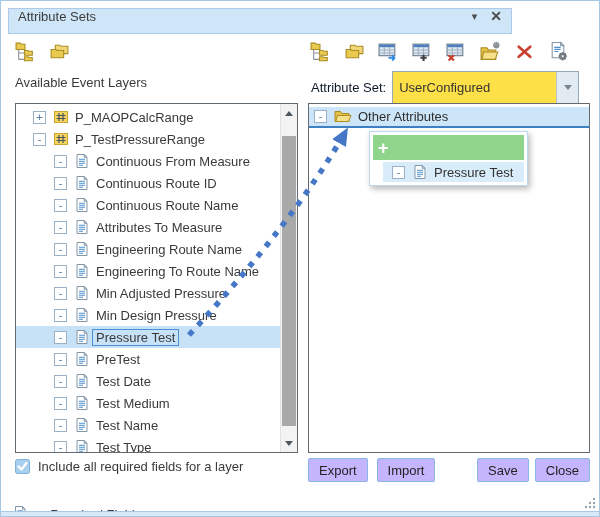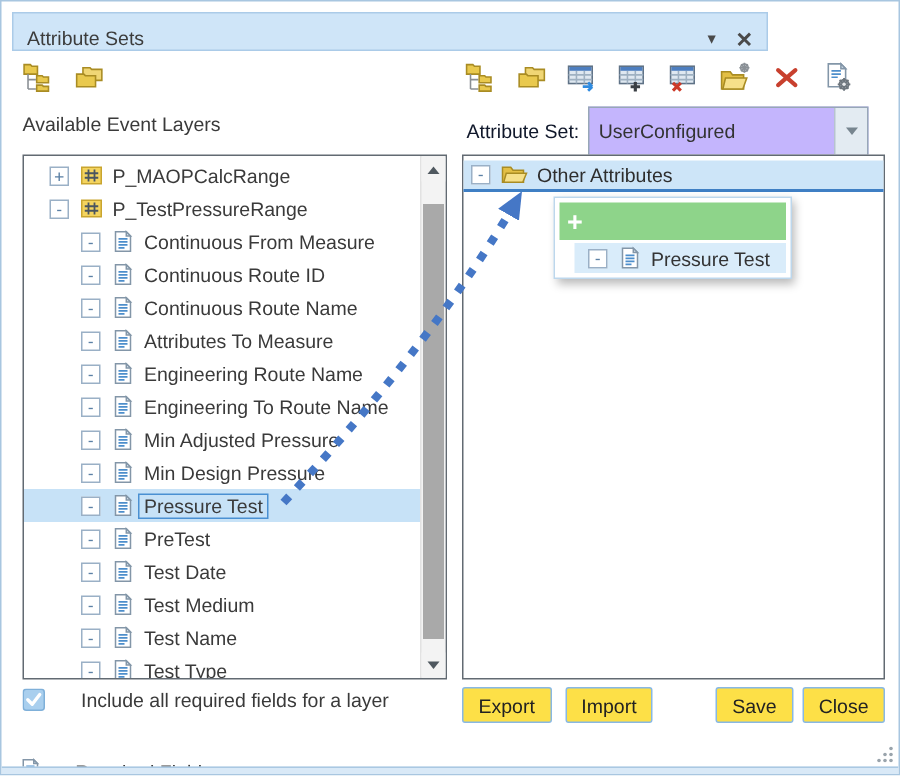--- a/index.html
+++ b/index.html
@@ -2,38 +2,38 @@
 <html><head>
 <meta charset="utf-8">
 <style>
   html,body{margin:0;padding:0;background:#fff;}
   *{box-sizing:border-box;}
   .dialog{position:relative;width:600px;height:517px;background:#fff;border:1px solid #a8c6e0;
     font-family:"Liberation Sans",sans-serif;overflow:hidden;}
   .bottom-frame{position:absolute;left:0;right:0;bottom:0;height:5px;background:#d9e9f7;border-top:1px solid #aac8e2;}
 
   .titlebar{position:absolute;left:7px;top:7px;width:504px;height:26px;background:#cfe5f8;
-    border:1px solid #abcbe8;display:flex;align-items:flex-end;padding:0 9px;color:#3c3c3c;font-size:13px;}
+    border:1px solid #abcbe8;display:flex;align-items:flex-start;padding:0 9px;color:#3c3c3c;font-size:13px;}
   .titlebar-controls{margin-left:auto;display:flex;align-items:center;gap:13px;color:#4a4a4a;}
   .glyph-collapse{font-size:11px;line-height:1;}
   .glyph-close{font-size:14px;font-weight:bold;line-height:1;}
 
   .tb{position:absolute;top:39px;display:flex;gap:12px;}
   .tb-left{left:13px;}
   .tb-right{left:308px;}
   .tbtn{width:22px;height:22px;display:flex;align-items:center;justify-content:center;}
   .ico20{width:21px;height:21px;}
   .ico16{width:16px;height:16px;}
   .ico15{width:15px;height:15px;}
   .ico18{width:18px;height:15px;}
 
   .avail-label{position:absolute;left:14px;top:74px;font-size:13px;color:#3a3a3a;}
   .attrset-row{position:absolute;left:310px;top:70px;width:268px;display:flex;align-items:center;}
   .attrset-label{font-size:13px;color:#0f172a;margin-right:6px;white-space:nowrap;}
-  .combo{flex:1;height:33px;border:1px solid #97a7b7;background:#c4b5fd;display:flex;align-items:stretch;}
+  .combo{flex:1;height:33px;border:1px solid #97a7b7;background:#fde047;display:flex;align-items:stretch;}
   .combo-value{flex:1;display:flex;align-items:center;padding:0 6px;font-size:13px;color:#333;}
   .combo-btn{width:22px;background:#e3ebf2;border-left:1px solid #b7c3cf;display:flex;align-items:center;justify-content:center;}
   .tri-down{width:0;height:0;border-left:4px solid transparent;border-right:4px solid transparent;border-top:5px solid #77858f;}
 
   .panel{position:absolute;top:102px;height:350px;background:#fff;border:1px solid #626a72;}
   .tree-panel{left:14px;width:283px;overflow:hidden;}
   .right-panel{left:307px;width:282px;}
 
   .tree-rows{position:absolute;left:0;top:2px;right:17px;}
   .trow{height:22px;display:flex;align-items:center;font-size:13px;color:#3a3a3a;white-space:nowrap;}
@@ -59,24 +59,24 @@
 
   .ghost{position:absolute;left:60px;top:27px;width:159px;background:#fff;border:1px solid #bdd7ec;
     box-shadow:2px 3px 6px rgba(0,0,0,.28);padding:3px;z-index:10;}
   .ghost-green{height:25px;background:#8ed48a;color:#fff;font-size:18px;font-weight:bold;
     display:flex;align-items:center;padding-left:5px;line-height:1;}
   .ghost-row{margin-left:10px;margin-top:2px;width:calc(100% - 10px);height:20px;background:#d9ecfa;
     display:flex;align-items:center;padding-left:9px;font-size:13px;color:#333;white-space:nowrap;}
 
   .arrow-svg{position:absolute;left:0;top:0;z-index:5;pointer-events:none;}
 
-  .chk-row{position:absolute;left:14px;top:458px;display:flex;align-items:center;gap:24px;font-size:13px;color:#3a3a3a;}
+  .chk-row{position:absolute;left:14px;top:458px;display:flex;align-items:center;gap:8px;font-size:13px;color:#3a3a3a;}
   .req-row{position:absolute;left:12px;top:504px;display:flex;align-items:flex-end;gap:10px;font-size:13px;color:#3a3a3a;}
   .btns{position:absolute;left:307px;top:457px;width:282px;display:flex;align-items:center;}
-  .btn{height:24px;background:#fde047;border:1px solid #88b8e4;border-radius:2px;color:#222;
+  .btn{height:24px;background:#c4b5fd;border:1px solid #88b8e4;border-radius:2px;color:#222;
     font-size:13px;font-family:"Liberation Sans",sans-serif;padding:0 10px;}
   .btn-export{margin-right:9px;}
   .btn-import{margin-right:auto;}
   .btn-save{margin-right:6px;margin-left:36px;}
   .grip{position:absolute;right:3px;bottom:7px;}
 </style>
 </head>
 <body>
 
 <svg style="position:absolute;width:0;height:0" aria-hidden="true">

